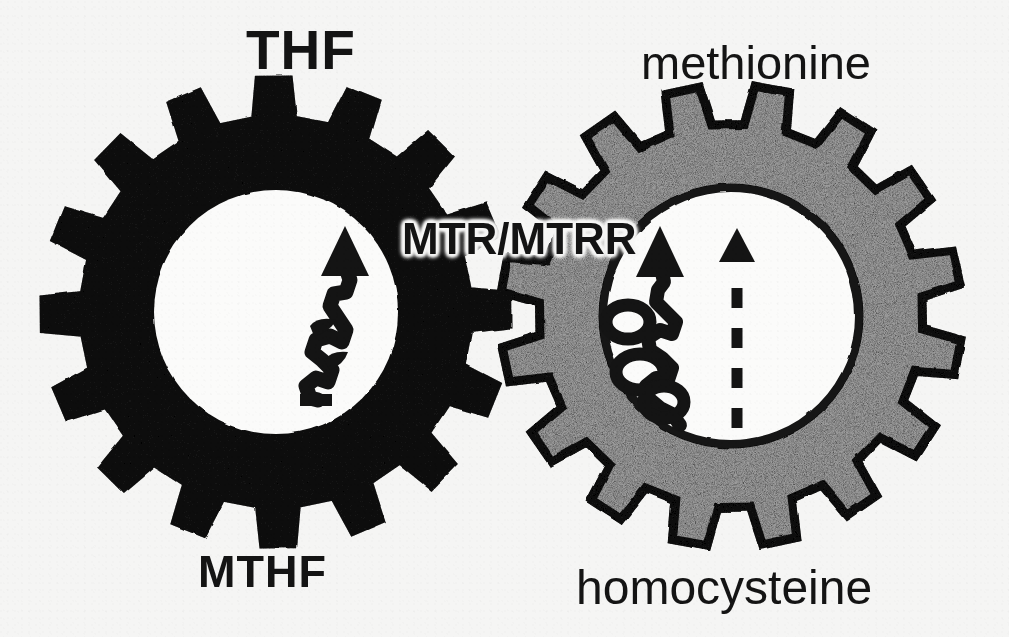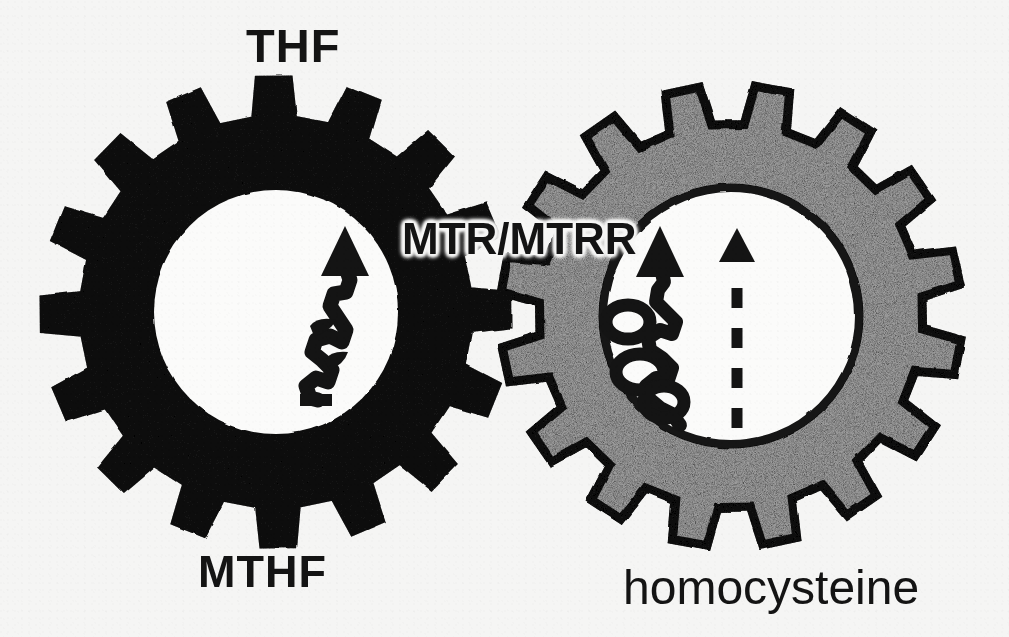--- a/index.html
+++ b/index.html
@@ -18,33 +18,33 @@
 
   .lbl{
     position:absolute;
     color:#141414;
     white-space:nowrap;
     font-family:"Liberation Sans", sans-serif;
     letter-spacing:0.5px;
   }
   #label-thf{
     left:246px; top:18px;
-    font-size:47px; font-weight:700; letter-spacing:1px;
+    font-size:55px; font-weight:700; letter-spacing:1px;
   }
   #label-mthf{
     left:198px; top:546px;
     font-size:45px; font-weight:700; letter-spacing:1px;
   }
   #label-methionine{
     left:641px; top:35px;
     font-size:47px; font-weight:400; letter-spacing:0px;
   }
   #label-homocysteine{
     left:576px; top:560px;
-    font-size:48px; font-weight:400; letter-spacing:0px;margin-left:47px;
+    font-size:48px; font-weight:400; letter-spacing:0px;
   }
   #label-mtr-mtrr{
     left:382px; top:214px;
     font-size:44px; font-weight:700; letter-spacing:0px;
     z-index:30;
     text-shadow:
       0 0 7px #f7f7f6, 0 0 7px #f7f7f6, 0 0 5px #f7f7f6,
       3px 0 4px #f7f7f6, -3px 0 4px #f7f7f6,
       0 3px 4px #f7f7f6, 0 -3px 4px #f7f7f6,
       2px 2px 3px #f7f7f6, -2px -2px 3px #f7f7f6,
@@ -134,20 +134,21 @@
     <g>
       <line x1="737" y1="428" x2="737" y2="268" stroke="#141414" stroke-width="11" stroke-dasharray="20 20" stroke-linecap="butt"></line>
       <path d="M737,228 L755,262 L719,262 z" fill="#141414"></path>
     </g>
   </svg>
 
   <div class="lbl" id="label-thf">THF</div>
 
   <div class="lbl" id="label-mthf">MTHF</div>
 
+  <div class="lbl" id="label-methionine">methionine</div>
 
   <div class="lbl" id="label-homocysteine">homocysteine</div>
 
   <div class="lbl" id="label-mtr-mtrr">MTR/MTRR</div>
 
 
   <div id="grain"></div>
 </div>
 
 </body></html>

